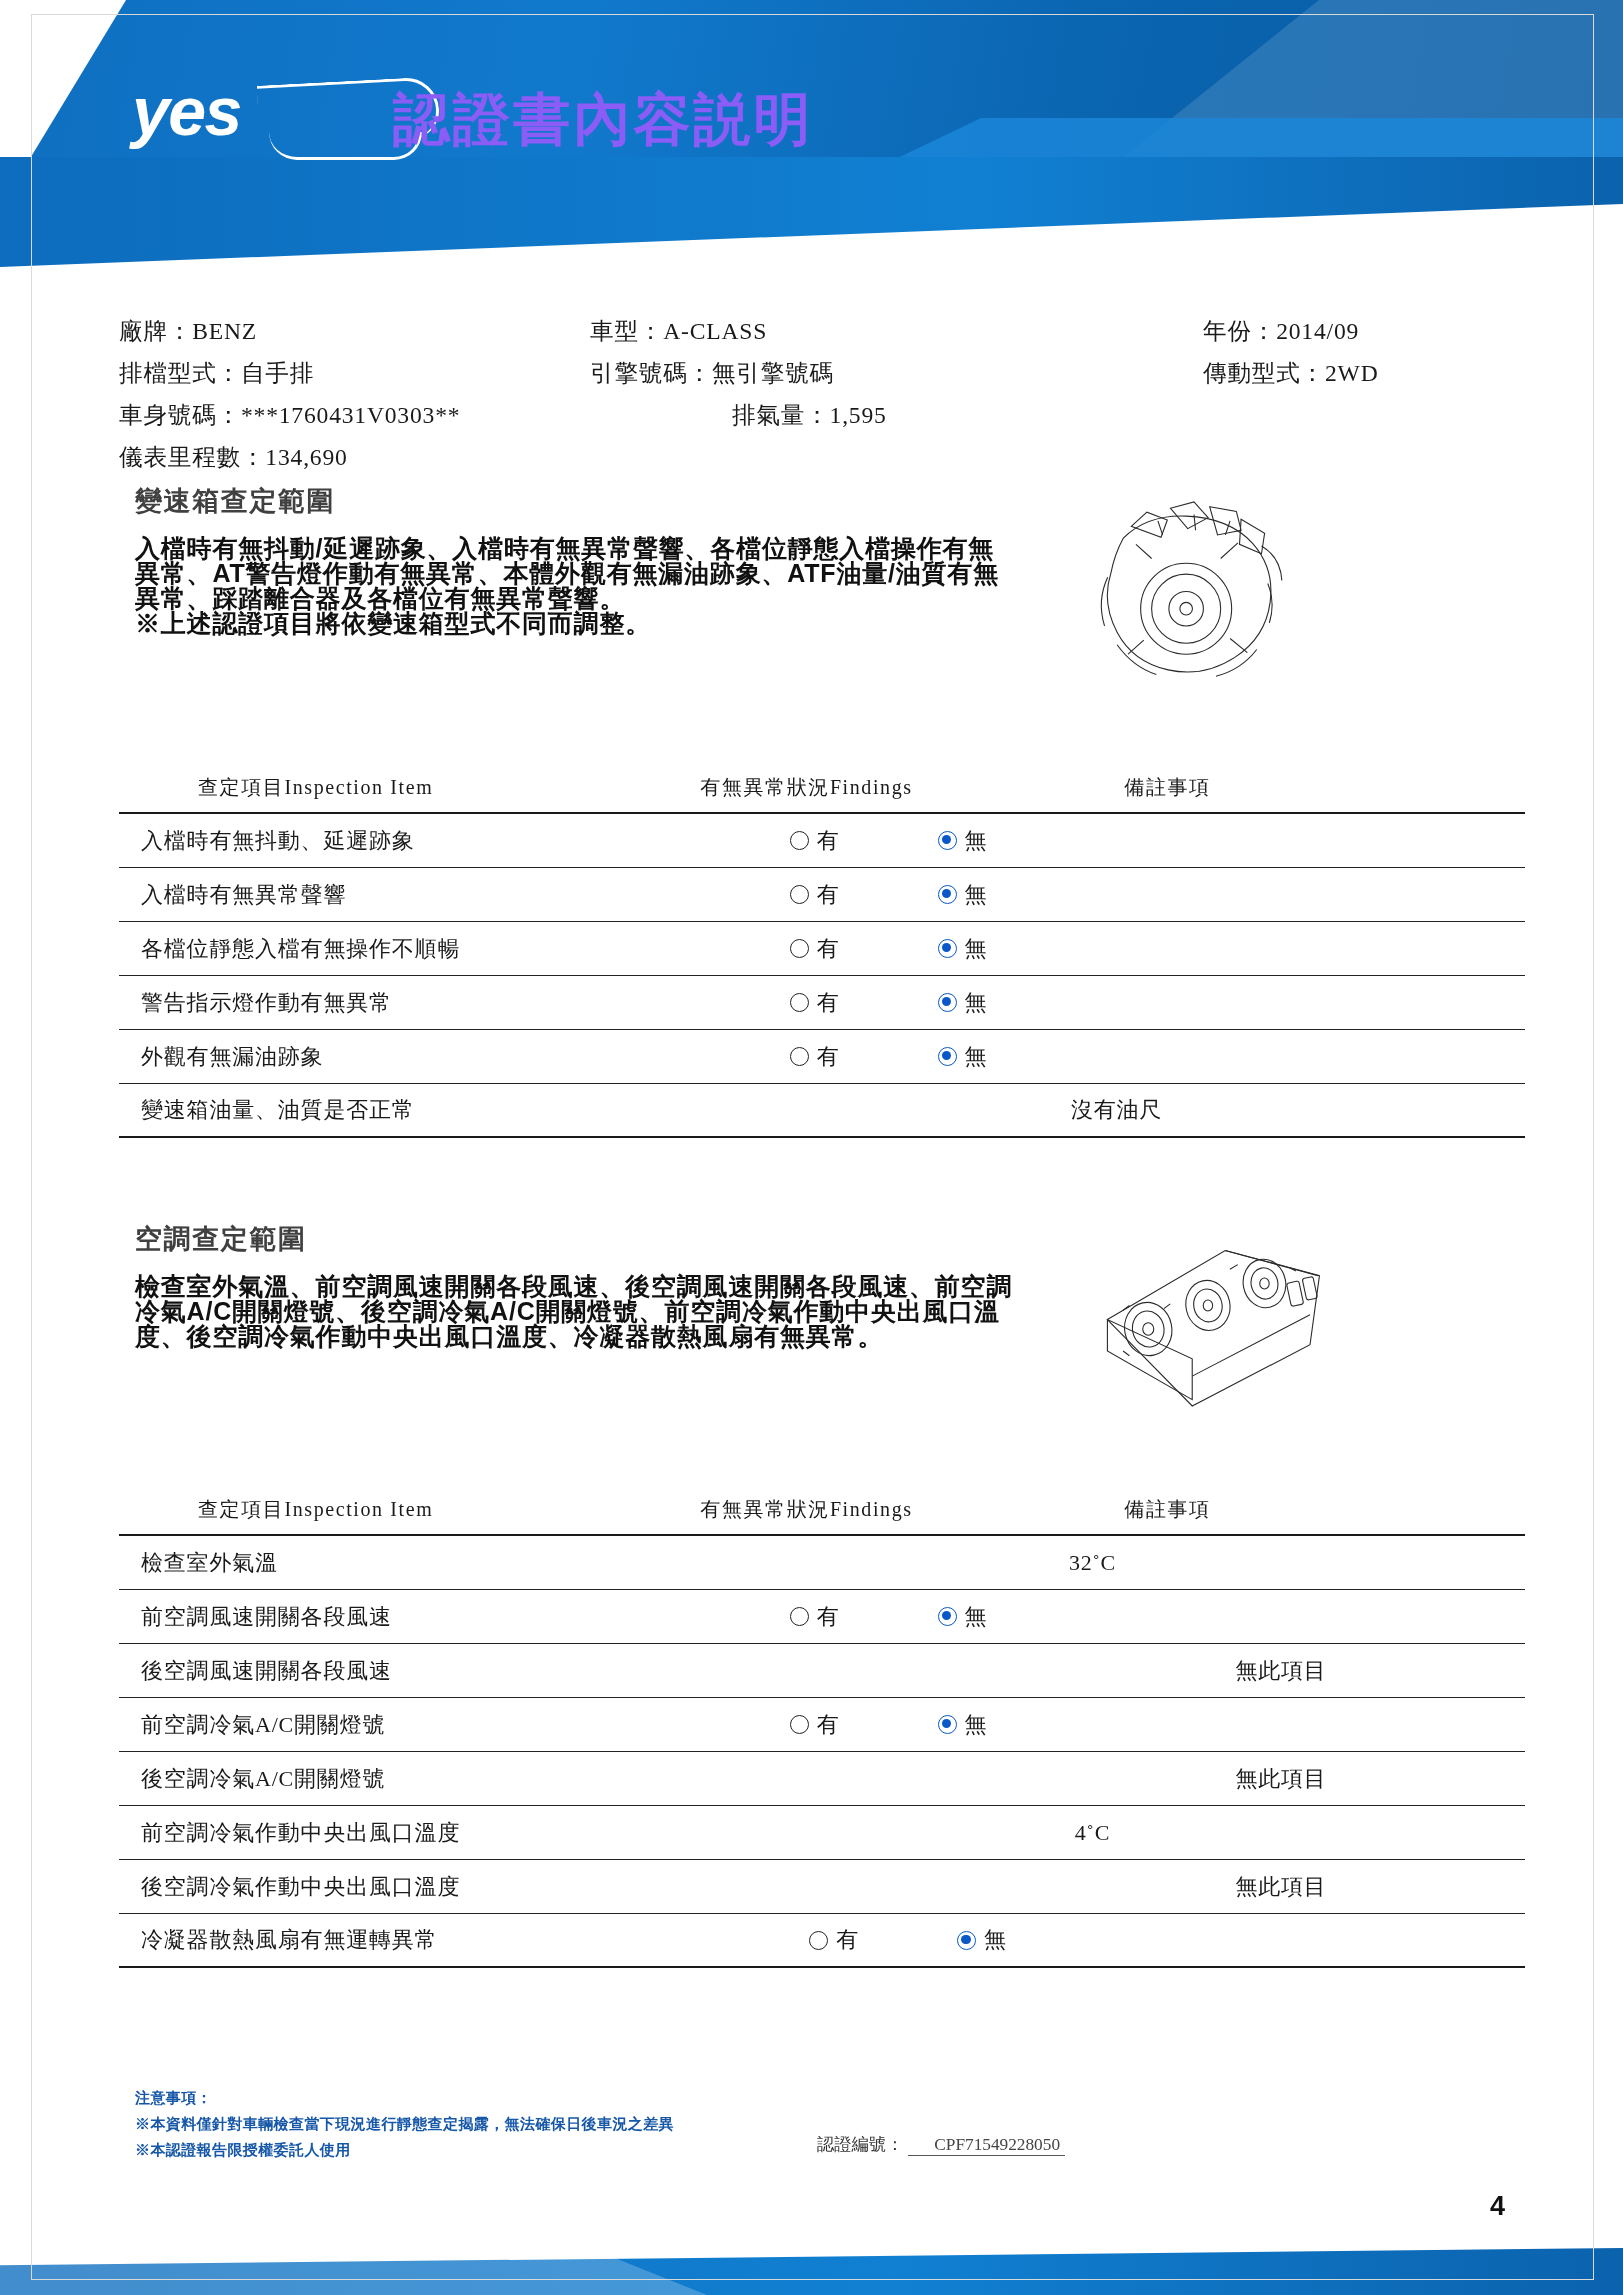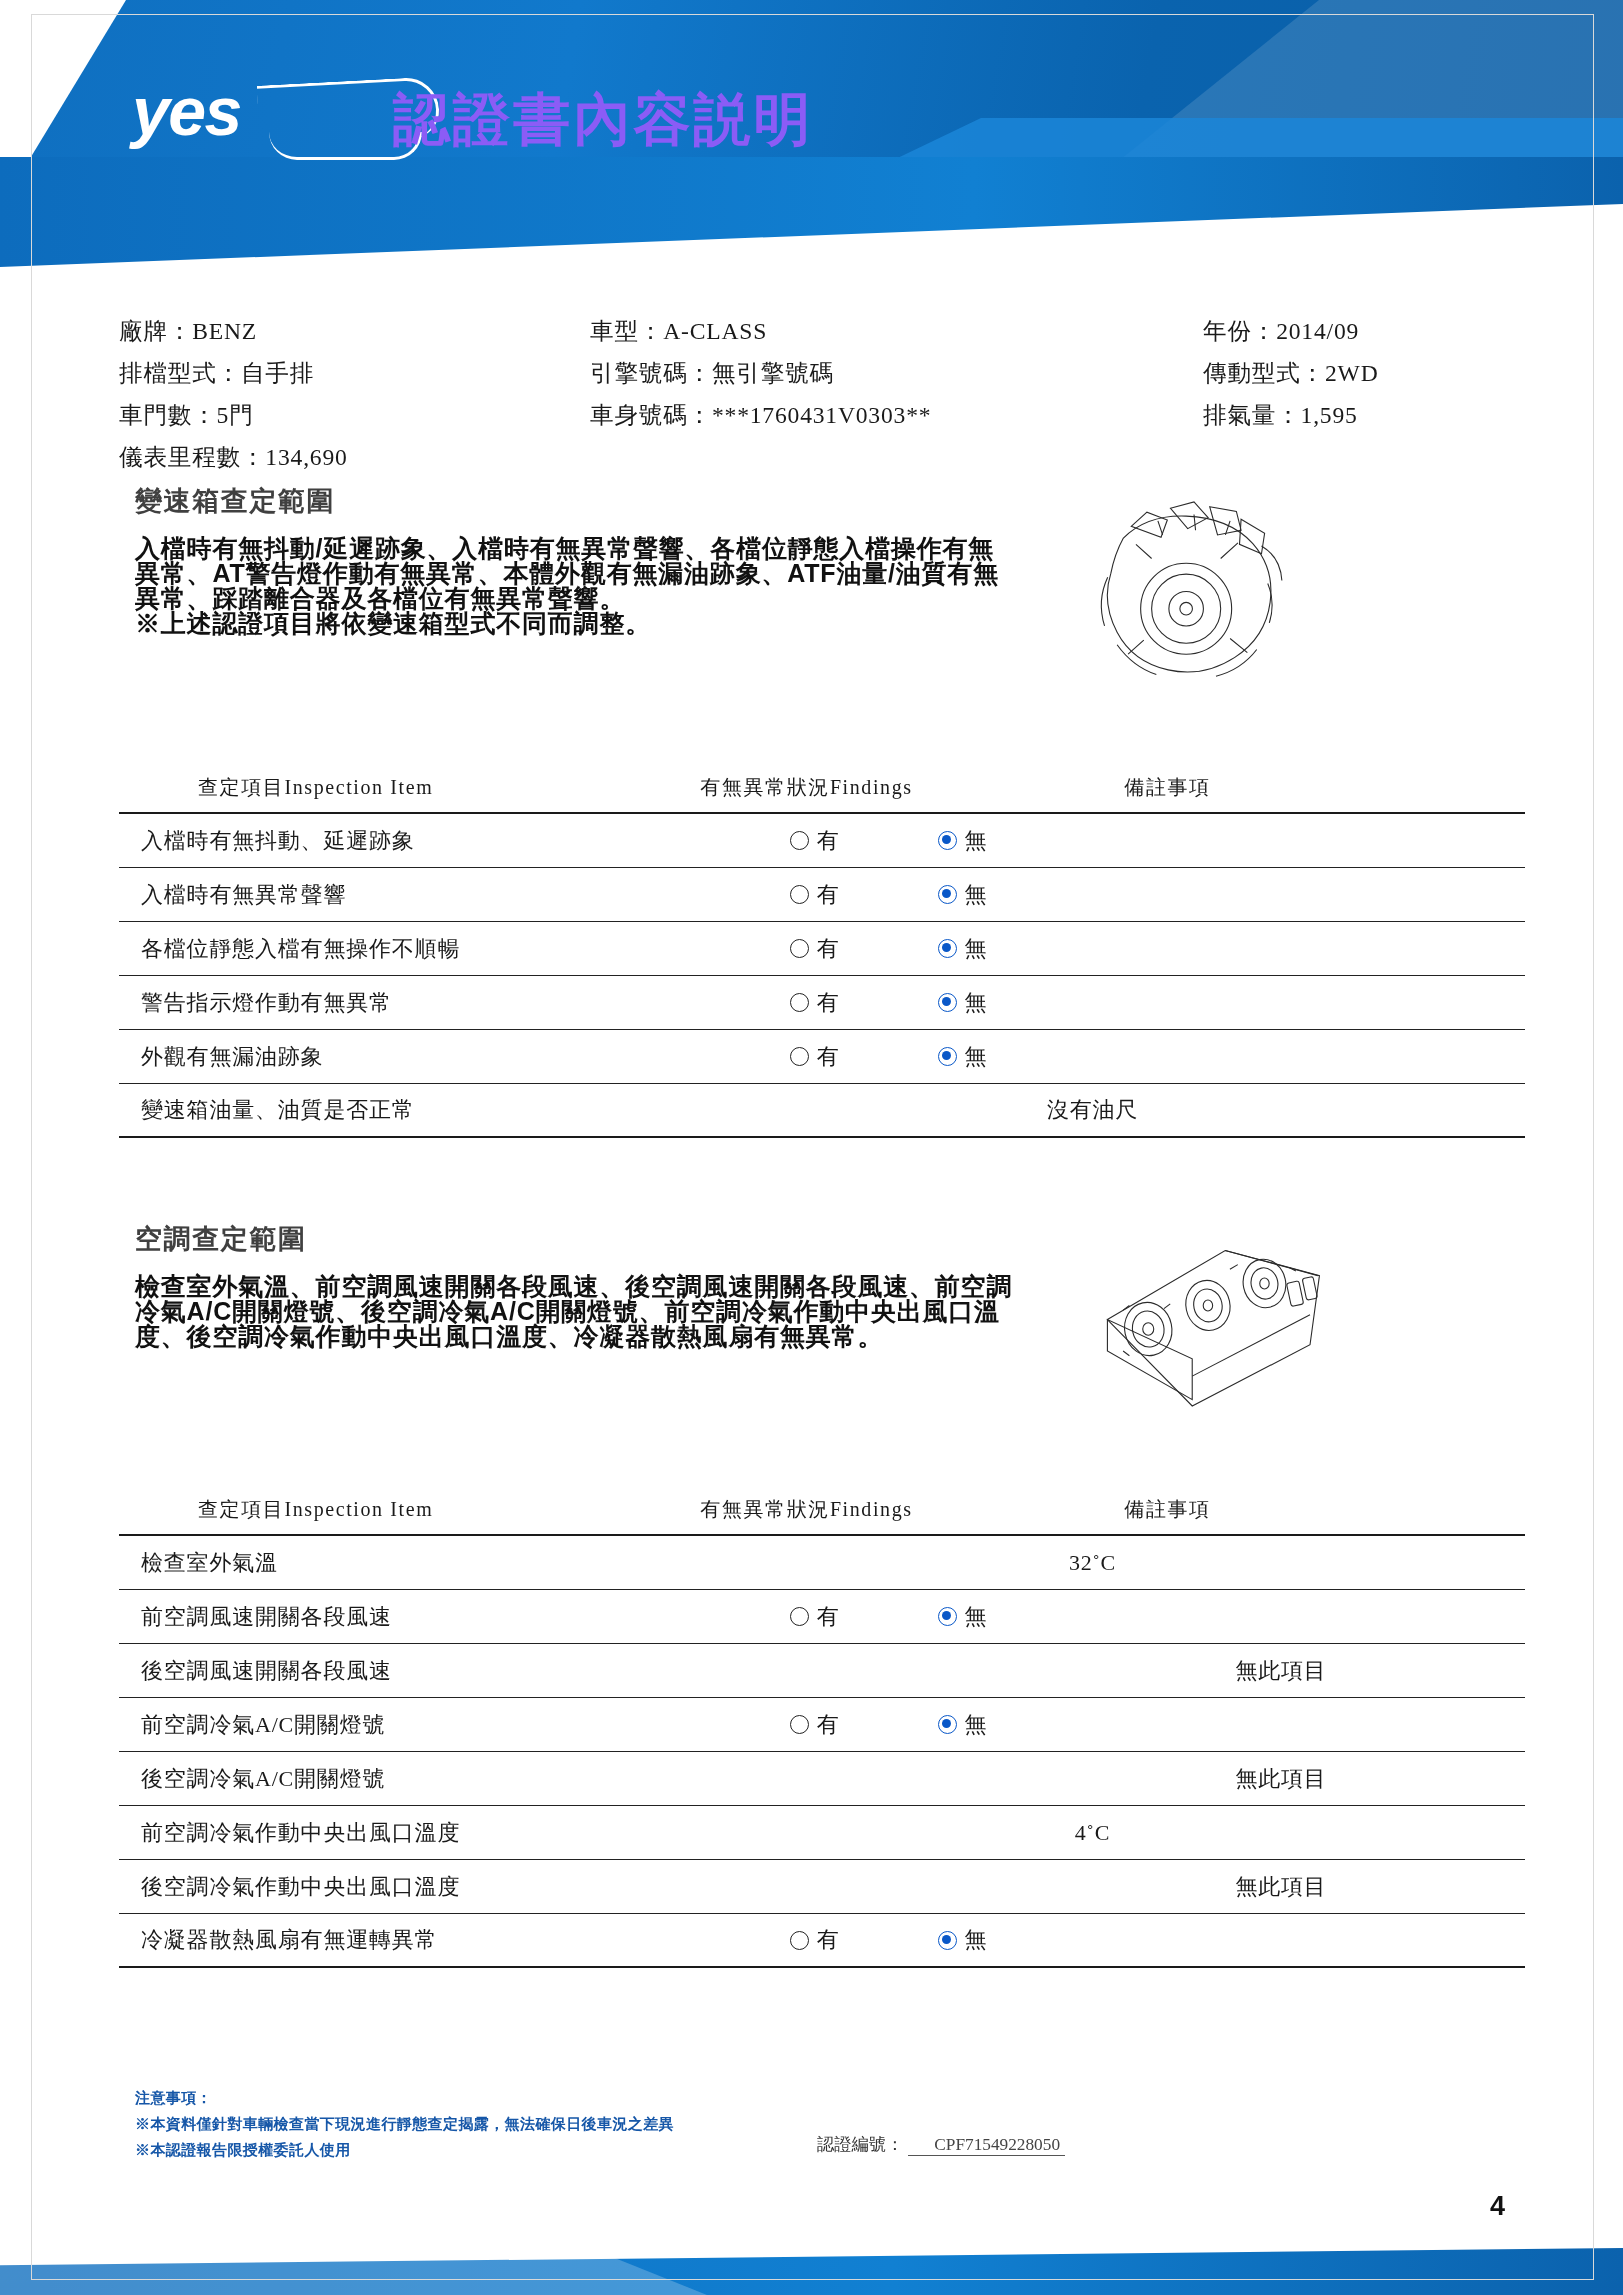--- a/index.html
+++ b/index.html
@@ -110,21 +110,21 @@
   .th-note { width:353px; text-align:center; }
   .tbl {
     border-top:2.4px solid #1a1a1a;
   }
   .row {
     display:flex; align-items:center;
     height:54px;
     border-bottom:1.6px solid #222;
     font-size:22px; letter-spacing:0.8px;
   }
-  .row:last-child { border-bottom:2.4px solid #1a1a1a; }
+  .row:last-child { border-bottom:2.4px solid #1a1a1a;gap:24px; }
   .c-item { width:581px; padding-left:22px; }
   .c-find { width:377px; display:flex; align-items:center; justify-content:center; gap:0; }
   .c-note { width:408px; text-align:center; }
   .opt { display:inline-flex; align-items:center; font-size:22px; }
   .opt + .opt { margin-left:98px; }
   .radio {
     width:19px; height:19px; border:1.6px solid #222; border-radius:50%;
     display:inline-block; margin-right:7.9px; position:relative; background:#fff;
   }
   .radio.sel { border-color:#0a58c8; }
@@ -197,21 +197,20 @@
     <div class="vinfo-c1">廠牌：BENZ</div>
     <div class="vinfo-c2">車型：A-CLASS</div>
     <div class="vinfo-c3">年份：2014/09</div>
   </div>
   <div class="vinfo-row">
     <div class="vinfo-c1">排檔型式：自手排</div>
     <div class="vinfo-c2">引擎號碼：無引擎號碼</div>
     <div class="vinfo-c3">傳動型式：2WD</div>
   </div>
   <div class="vinfo-row">
-    <div class="vinfo-c1">車門數：5門</div>
     <div class="vinfo-c2">車身號碼：***1760431V0303**</div>
     <div class="vinfo-c3">排氣量：1,595</div>
   </div>
   <div class="vinfo-row">
     <div class="vinfo-c1">儀表里程數：134,690</div>
   </div>
 </div>
 
 <div class="sec1">
   <div class="section-title">變速箱查定範圍</div>

